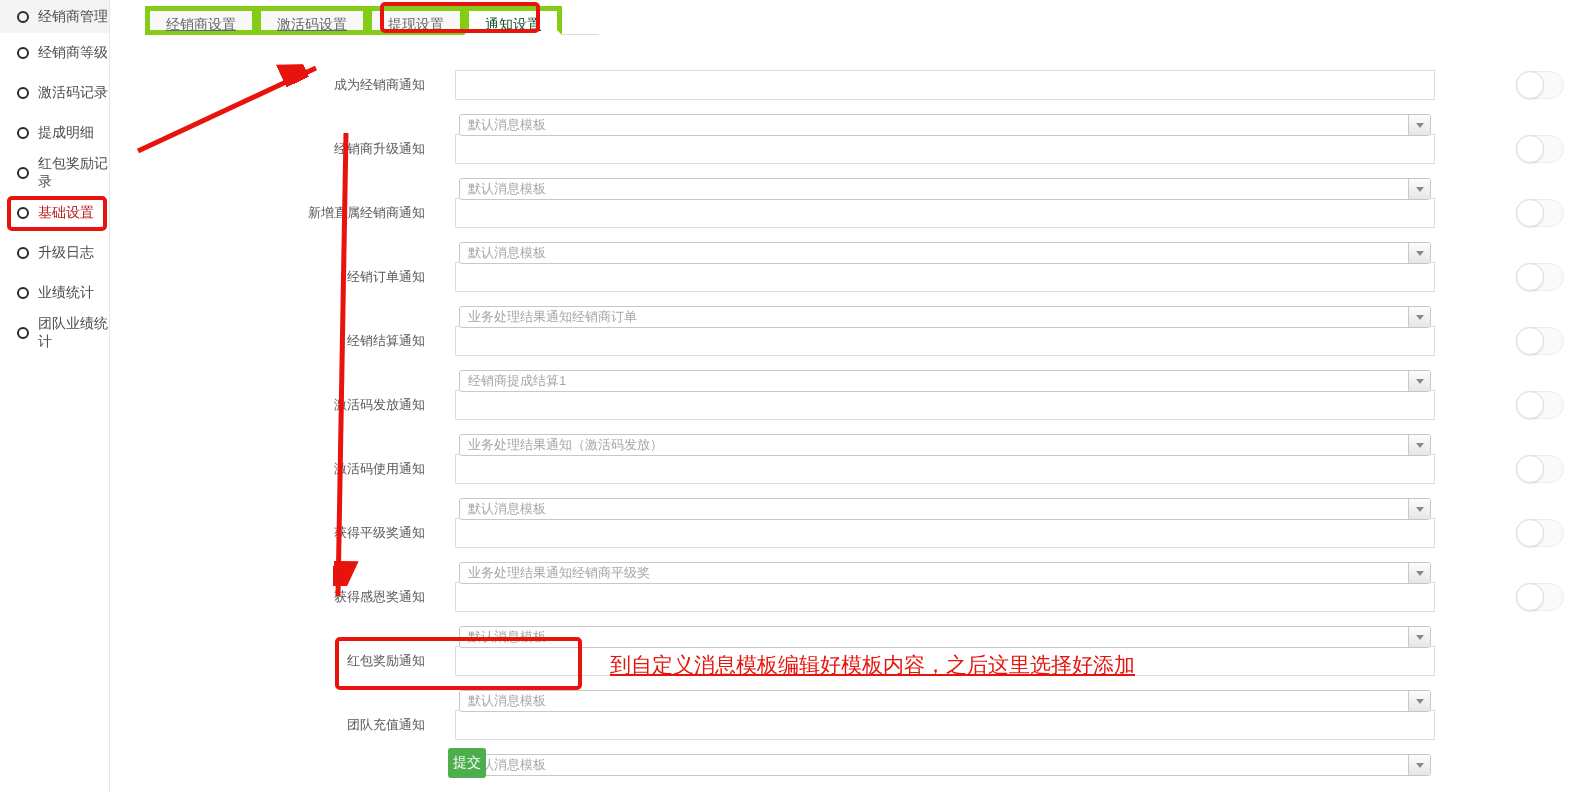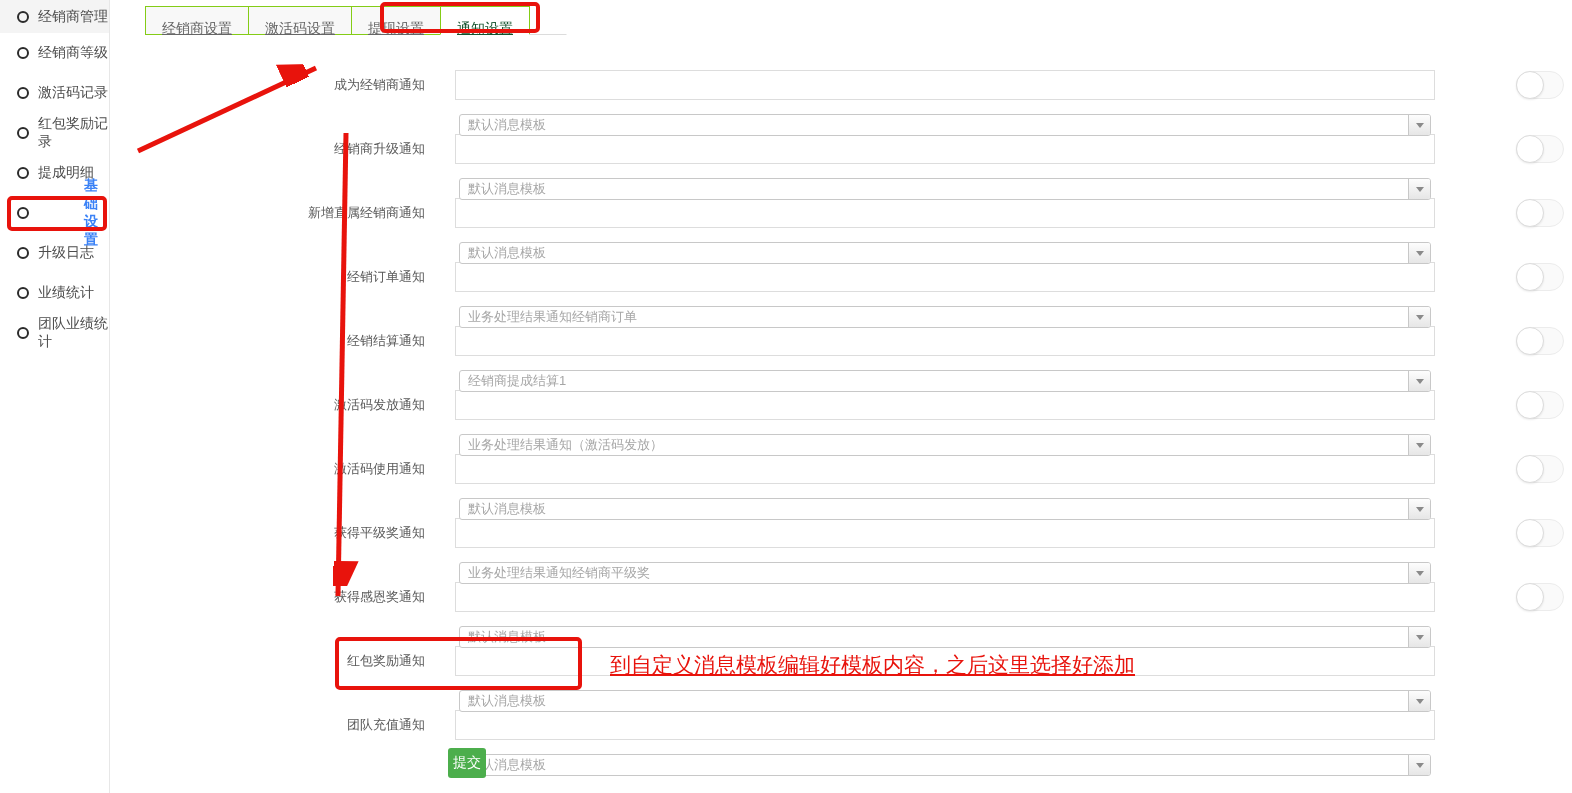--- a/index.html
+++ b/index.html
@@ -5,31 +5,31 @@
   * { margin:0; padding:0; box-sizing:border-box; }
   html,body { width:1572px; height:793px; background:#fff; overflow:hidden;
               font-family:"Liberation Sans","DejaVu Sans",sans-serif; }
 
   
   .sidebar { position:absolute; left:0; top:0; width:110px; height:793px;
              border-right:1px solid #e7e7e7; background:#fff; }
   .side-item { height:40px; display:flex; align-items:center; padding-left:17px;
                font-size:14px; color:#4d4d4d; cursor:pointer; }
   .side-item:first-child { height:33px; background:#f4f4f4; }
-  .side-item.current { color:#3b82f6; font-weight:bold;gap:46px; }
+  .side-item.current { color:#b91c1c; font-weight:normal; }
   .ring { width:12px; height:12px; border:2px solid #2b2b2b; border-radius:50%;
           margin-right:9px; flex:0 0 auto; }
 
   
   .content { position:absolute; left:131px; top:0; width:1441px; height:793px; }
 
   
   .tabstrip { position:absolute; left:14px; top:6px; display:flex; }
-  .tab { height:29px; line-height:27px; padding:8px 16px; font-size:14px; color:#666;
-         background:#f8f8f8; border:1px solid #84cc16; margin-right:-1px; cursor:pointer;text-decoration:underline; }
+  .tab { height:29px; line-height:27px; padding:0 16px; font-size:14px; color:#666;
+         background:#f8f8f8; border:5px solid #84cc16; margin-right:-1px; cursor:pointer;text-decoration:underline; }
   .tab.active { background:#fff; border-bottom-color:#fff; color:#14532d; }
   .tab-spacer { width:38px; height:29px; border-bottom:1px solid #dcdcdc; border-right:1px solid #fff; }
 
   
   .form { position:absolute; left:0; top:35px; width:1441px; padding-top:35px; }
   .form-row { display:flex; align-items:center; height:30px; margin-bottom:34px; }
   .form-label { width:294px; text-align:right; font-size:13px; color:#595959;
                 padding-right:0; flex:0 0 auto; }
   .select-wrap { margin-left:30px; width:980px; height:30px; border:1px solid #ddd;
                  background:#fff; padding:3px; flex:0 0 auto; }
@@ -72,25 +72,25 @@
     <div class="side-item">
     <span class="ring"></span>
     <span>经销商等级</span>
   </div>
     <div class="side-item">
     <span class="ring"></span>
     <span>激活码记录</span>
   </div>
     <div class="side-item">
     <span class="ring"></span>
+    <span>提成明细</span>
+  </div>
+    <div class="side-item">
+    <span class="ring"></span>
     <span>红包奖励记录</span>
-  </div>
-    <div class="side-item">
-    <span class="ring"></span>
-    <span>提成明细</span>
   </div>
     <div class="side-item current">
     <span class="ring"></span>
     <span>基础设置</span>
   </div>
     <div class="side-item">
     <span class="ring"></span>
     <span>升级日志</span>
   </div>
     <div class="side-item">

